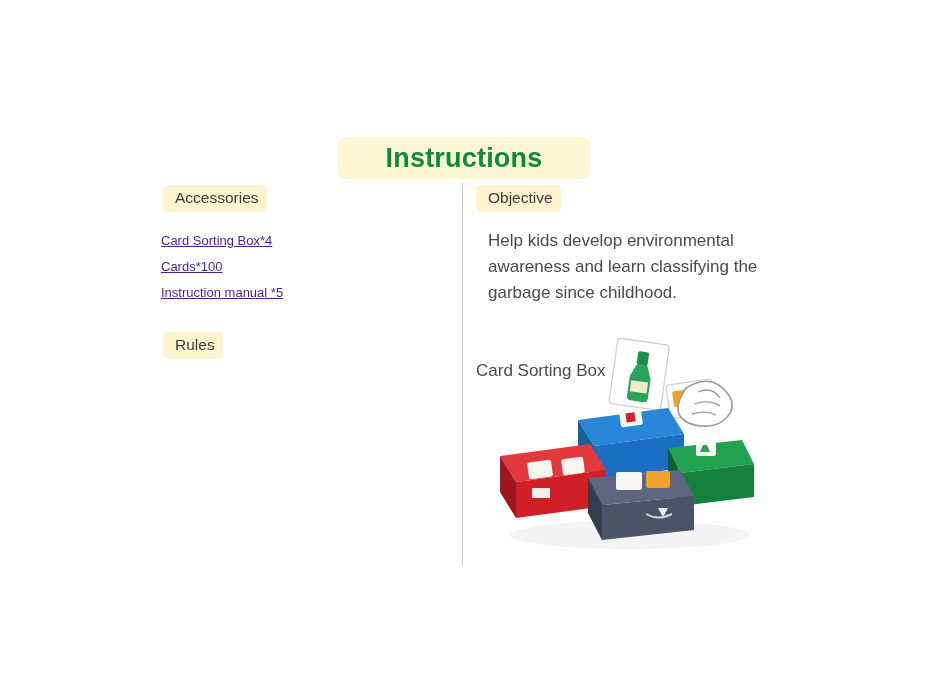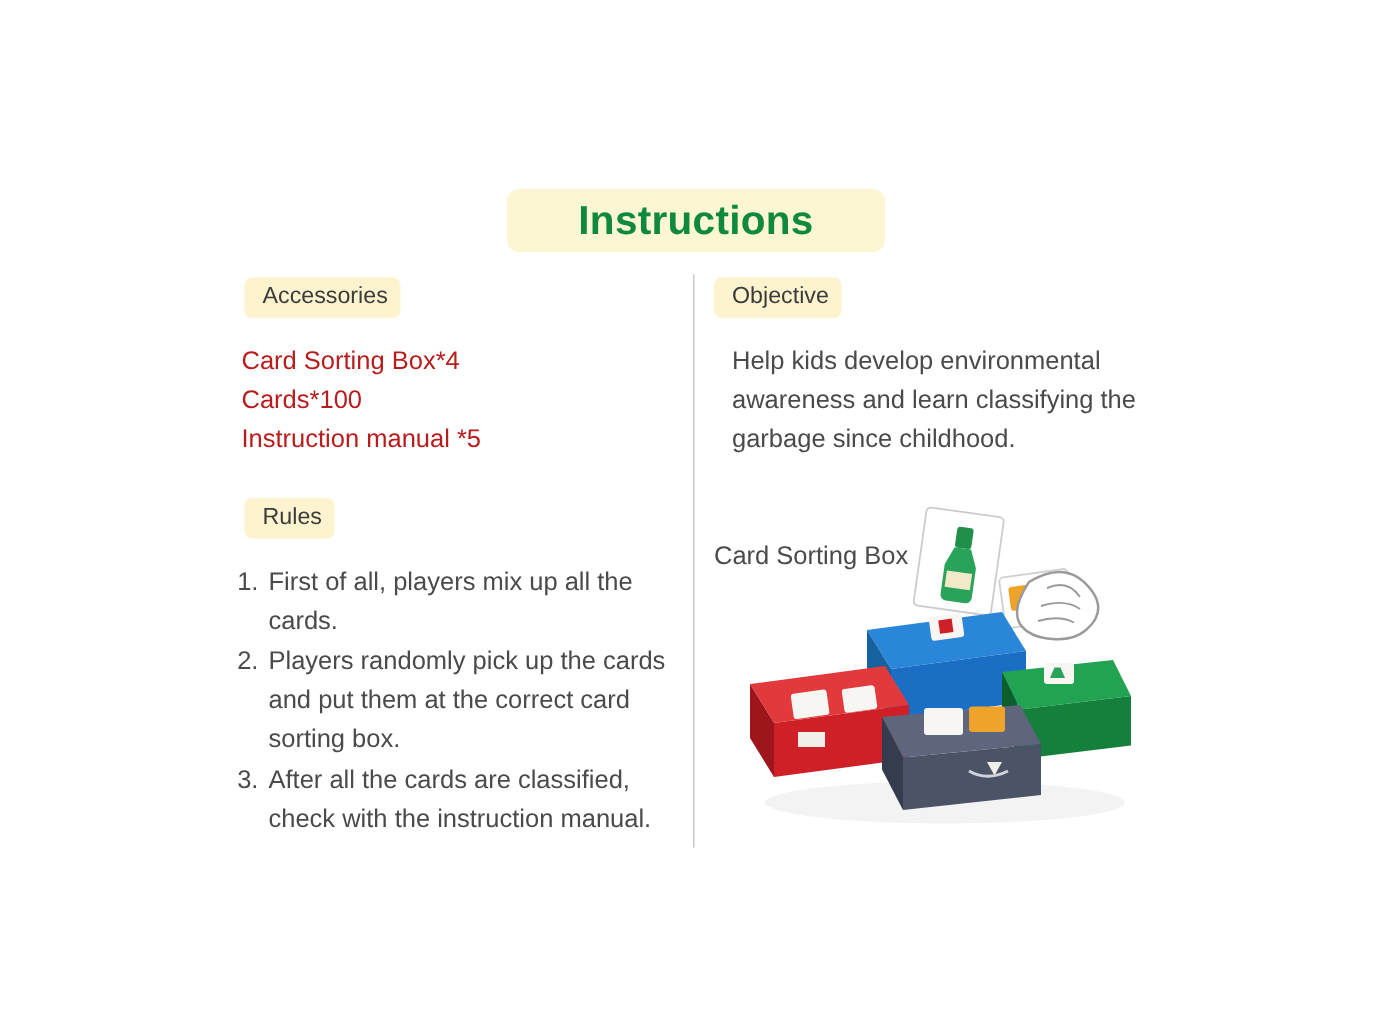--- a/index.html
+++ b/index.html
@@ -14,21 +14,21 @@
     width: 928px;
     height: 686px;
     background: #ffffff;
     overflow: hidden;
   }
 
   
   .title-wrap {
     position: absolute;
     left: 338px;
-    top: 126px;
+    top: 137px;
     width: 252px;
     height: 42px;
     background: #fdf6d3;
     border-radius: 8px;
     display: flex;
     align-items: center;
     justify-content: center;
   }
   .title-text {
     color: #0f8a3d;
@@ -65,23 +65,24 @@
     background: #fdf3cf;
     border-radius: 5px;
     padding: 4px 8px 5px 12px;
     color: #3b3b3b;
     font-size: 15.5px;
   }
   .chip.indent { margin-left: 8px; }
 
   
   .body-text {
-    color: #b91c1c;
-    font-size: 17px;
+    color: #4c1d95;
+    font-size: 13px;
     line-height: 26px;
+    text-decoration: underline;
   }
   .acc-list {
     margin: 16px 0 0 6px;
   }
   .acc-list div { white-space: nowrap; }
 
   .rules-chip-wrap { margin-top: 26px; }
 
   ol.rules {
     margin: 16px 0 0 0;
@@ -138,25 +139,20 @@
     <div class="acc-list body-text">
       <div>Card Sorting Box*4</div>
       <div>Cards*100</div>
       <div>Instruction manual *5</div>
     </div>
 
     <div class="rules-chip-wrap">
       <span class="chip indent">Rules</span>
     </div>
 
-    <ol class="rules">
-      <li>First of all, players mix up all the cards.</li>
-      <li>Players randomly pick up the cards and put them at the correct card sorting box.</li>
-      <li>After all the cards are classified, check with the instruction manual.</li>
-    </ol>
   </div>
 
   <div class="col-right">
     <span class="chip">Objective</span>
     <p class="objective-text">Help kids develop environmental awareness and learn classifying the garbage since childhood.</p>
   </div>
 
   <div class="csb-label">Card Sorting Box</div>
 
   <div class="illustration">

